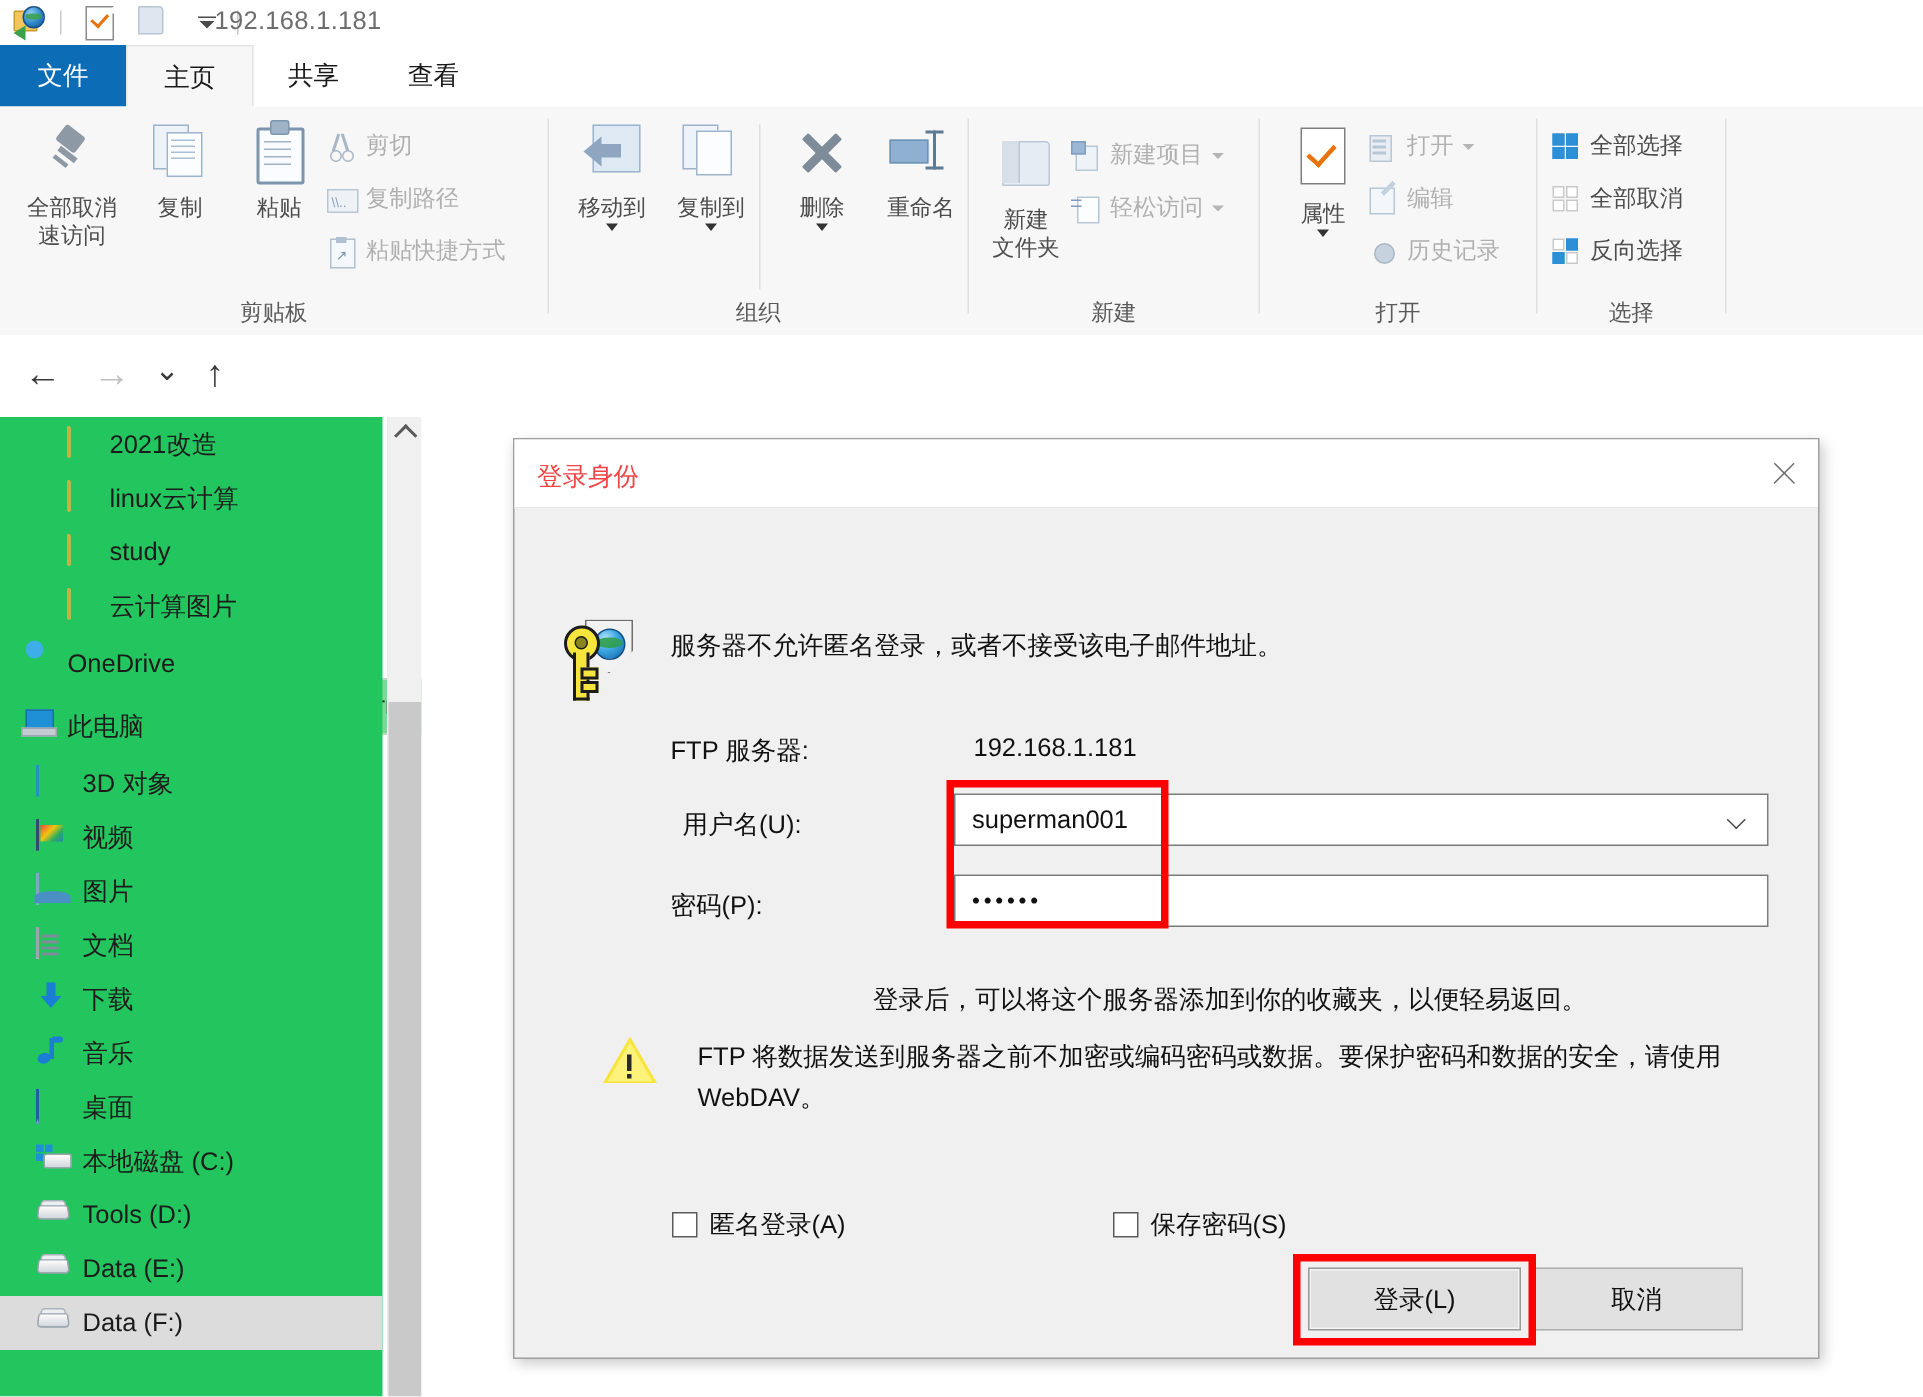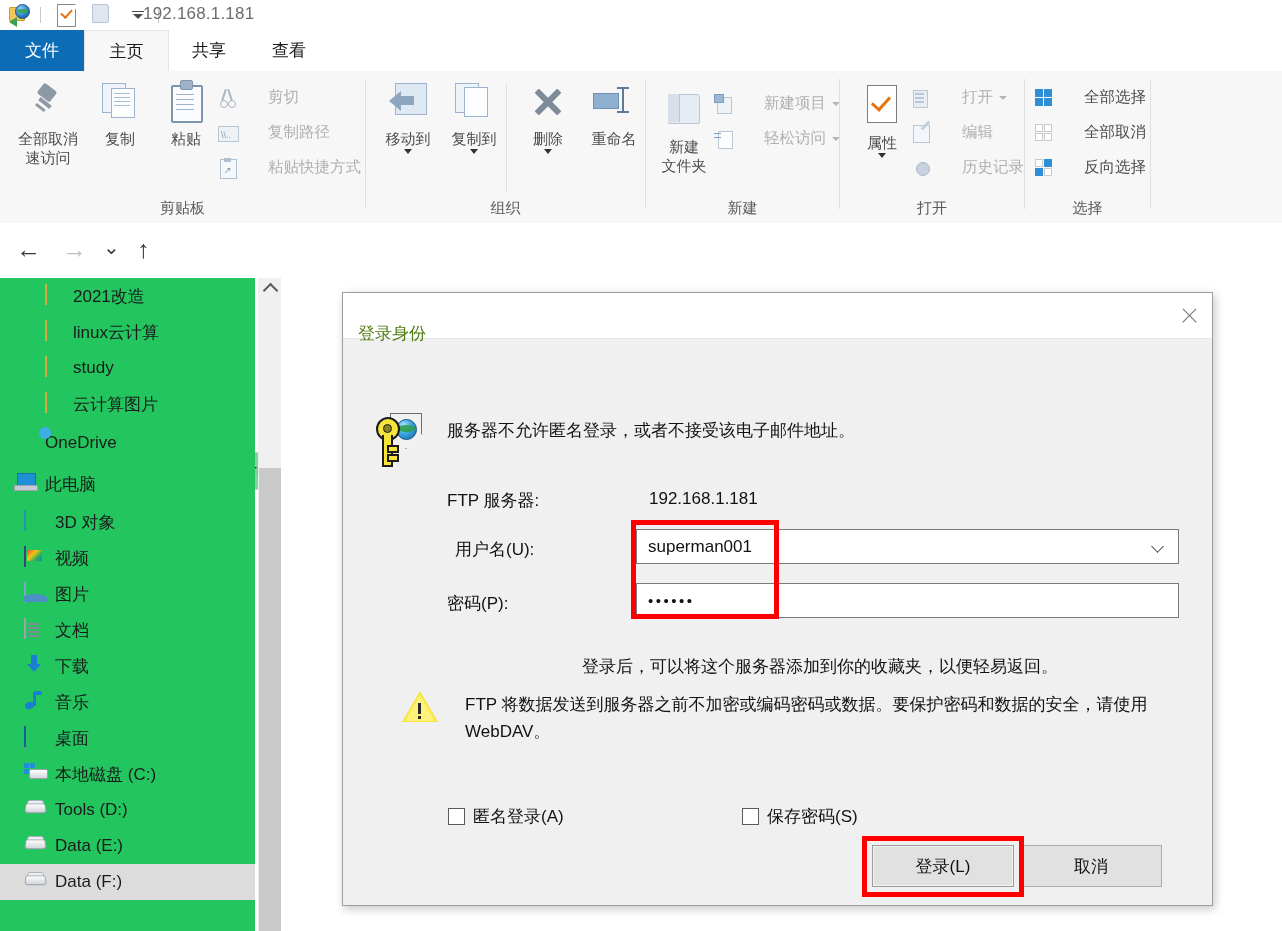--- a/index.html
+++ b/index.html
@@ -43,21 +43,21 @@
   .rgroup{position:absolute;top:0;height:152px;}
   .rgroup .glabel{position:absolute;bottom:5px;left:0;width:100%;text-align:center;font-size:15px;color:#5a5a5a;}
   .rdiv{position:absolute;top:8px;width:1px;height:130px;background:#e0e0e0;}
 
   .bigbtn{position:absolute;top:6px;width:72px;text-align:center;cursor:default;}
   .bigbtn .lbl{font-size:15px;color:#4d4d4d;line-height:19px;margin-top:4px;}
   .bigbtn .icon{height:48px;display:flex;align-items:center;justify-content:center;}
 
   .smbtn{position:absolute;display:flex;align-items:center;height:25px;cursor:default;}
   .smbtn .si{width:20px;height:20px;margin-right:6px;position:relative;flex:0 0 20px;}
-  .smbtn .sl{font-size:15.5px;color:#4d4d4d;white-space:nowrap;margin-left:24px;}
+  .smbtn .sl{font-size:15.5px;color:#4d4d4d;white-space:nowrap;}
   .smbtn.dim .sl{color:#b0b0b0;}
   .arrw-d{width:0;height:0;border-left:4px solid transparent;border-right:4px solid transparent;border-top:4px solid #4d4d4d;margin-left:6px;}
   .arrw-dim{border-top-color:#b5b5b5;}
   .carat{width:0;height:0;border-left:4px solid transparent;border-right:4px solid transparent;border-top:5px solid #333;margin:1px auto 0;}
 
   
   .ic-pin{width:34px;height:34px;position:relative;}
   .ic-pin .pin-body{position:absolute;left:8px;top:2px;width:16px;height:13px;background:#8e99a6;transform:rotate(38deg);border-radius:2px;}
   .ic-pin .pin-nd{position:absolute;left:7px;top:17px;width:14px;height:4px;background:#8e99a6;transform:rotate(38deg);}
   .ic-pin .pin-st{position:absolute;left:4px;top:22px;width:11px;height:2.5px;background:#8e99a6;transform:rotate(38deg);}
@@ -173,21 +173,21 @@
   .sbthumb{position:absolute;left:0;top:190px;width:22px;height:463px;background:#c9c9c9;}
   .chev-u{width:9px;height:9px;border-left:2px solid #5a5a5a;border-top:2px solid #5a5a5a;transform:rotate(45deg);margin-top:4px;}
 
   
   .content{position:absolute;left:281px;top:278px;width:1001px;height:653px;background:#ffffff;}
 
   
   .dialog{position:absolute;left:342px;top:292px;width:871px;height:614px;background:#f0f0f0;
     border:1px solid #9e9e9e;box-shadow:2px 3px 9px rgba(0,0,0,.22);box-sizing:border-box;}
   .dlg-title{position:absolute;left:0;top:0;width:100%;height:46px;background:#ffffff;border-bottom:1px solid #e8e8e8;box-sizing:border-box;}
-  .dlg-title .t{position:absolute;left:15px;top:29px;font-size:17px;color:#4d7c0f;text-align:right;}
+  .dlg-title .t{position:absolute;left:15px;top:13px;font-size:17px;color:#ef4444;text-align:right;}
   .dlg-close{position:absolute;right:0;top:0;width:46px;height:45px;display:flex;align-items:center;justify-content:center;cursor:default;}
   .xglyph{position:relative;width:19px;height:19px;}
   .xglyph:before,.xglyph:after{content:"";position:absolute;left:0;top:9px;width:19px;height:1.4px;background:#6f6f6f;}
   .xglyph:before{transform:rotate(45deg);} .xglyph:after{transform:rotate(-45deg);}
 
   .dlg-body{position:absolute;left:0;top:46px;width:100%;height:567px;}
 
   .ic-keyglobe{position:absolute;left:29px;top:72px;width:54px;height:56px;}
   .ic-keyglobe .kring{position:absolute;left:4px;top:6px;width:20px;height:20px;border-radius:50%;background:#f5e53c;border:2px solid #1c1c1c;}
   .ic-keyglobe .khole{position:absolute;left:11px;top:13px;width:7px;height:7px;border-radius:50%;background:#8a8420;border:1px solid #1c1c1c;}
@@ -531,21 +531,21 @@
       </div>
     <div class="snode ind2">
       <span class="sico"><span class="ic-fold"></span></span>
       <span>study</span>
       </div>
     <div class="snode ind2">
       <span class="sico"><span class="ic-fold"></span></span>
       <span>云计算图片</span>
       </div>
 
-    <div class="snode ind0" style="height:42px;text-align:right;">
+    <div class="snode ind0" style="height:42px;">
       <span class="sico"><span class="ic-onedrive"></span></span>
       <span>OneDrive</span>
       </div>
 
     <div class="snode ind0" style="height:40px;">
       <span class="sico"><span class="ic-pc"><span class="scr"></span><span class="kb"></span></span></span>
       <span>此电脑</span>
       </div>
 
     <div class="snode ind1">

